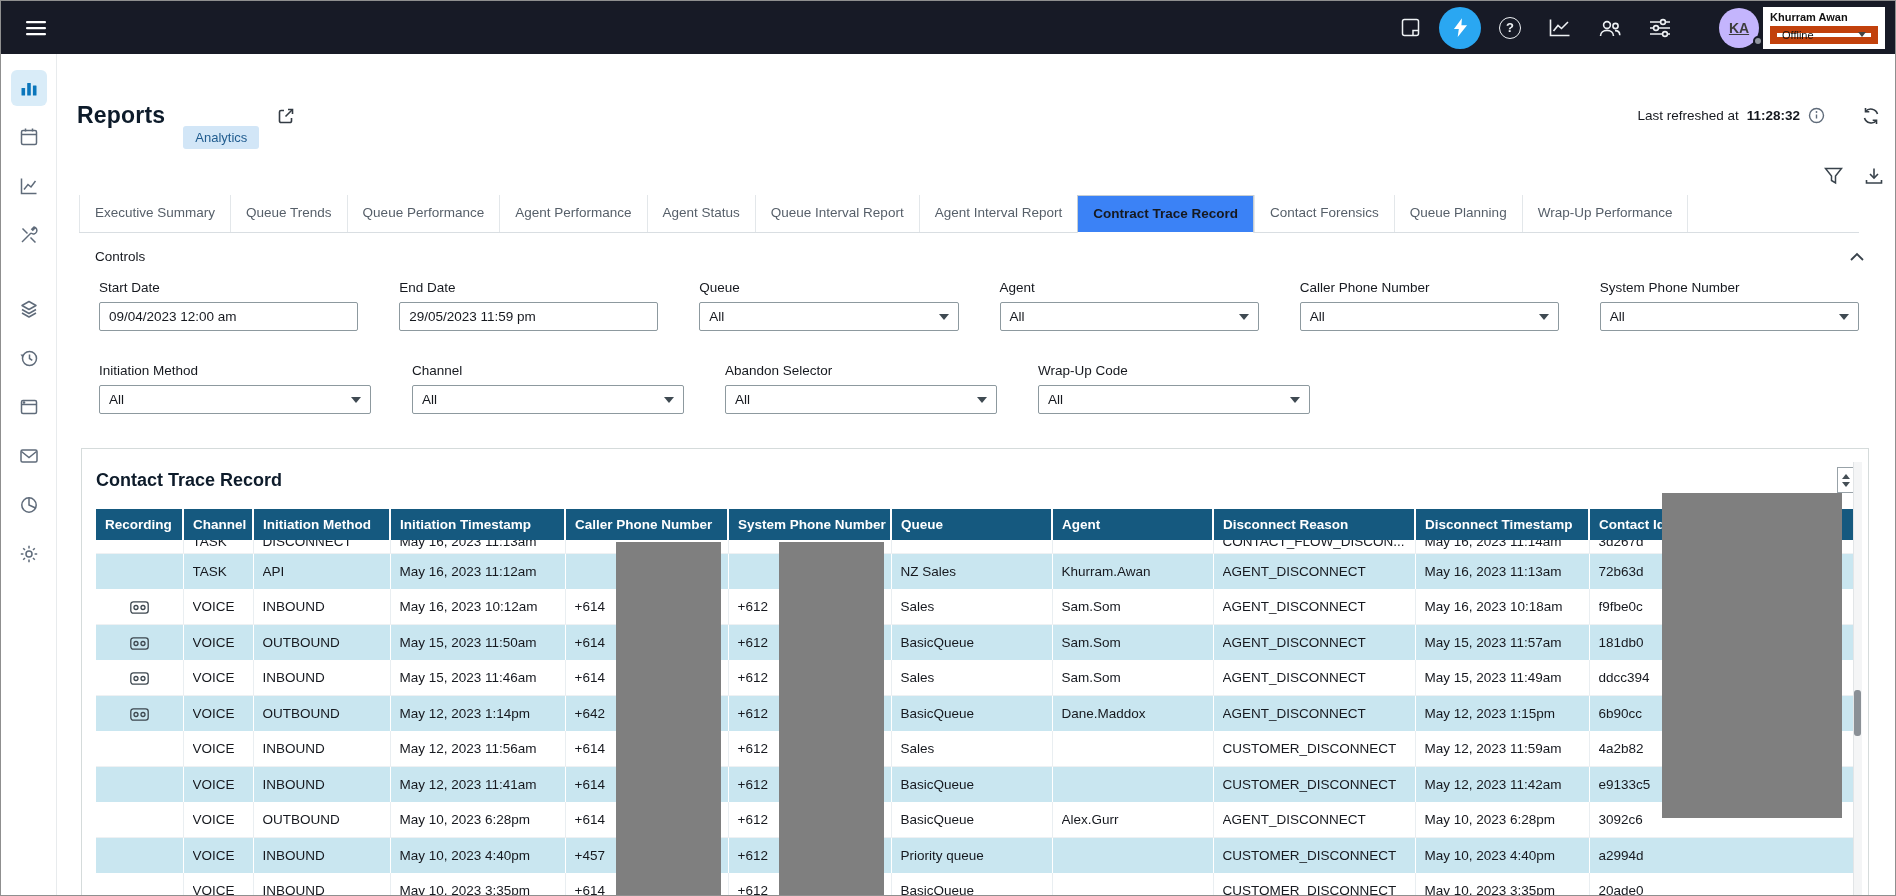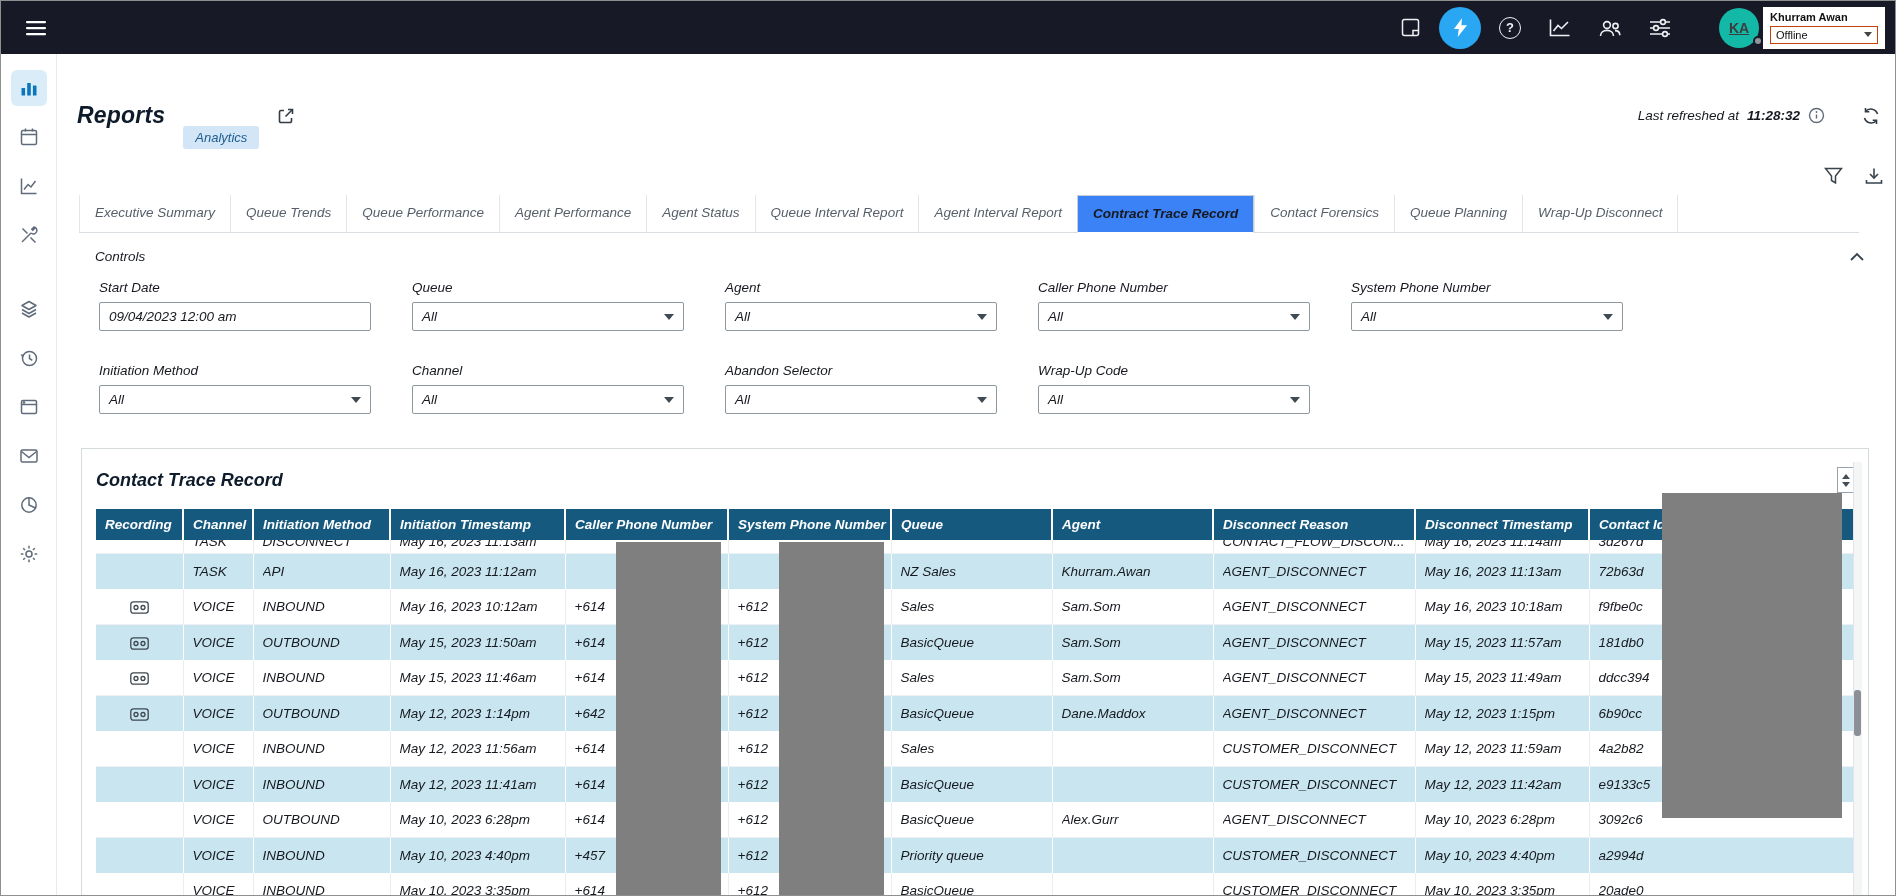--- a/index.html
+++ b/index.html
@@ -29,52 +29,52 @@
     margin: 0 4px; cursor: pointer;
   }
   .circle-help {
     width: 22px; height: 22px; border-radius: 50%; border: 1.6px solid #eef1f4;
     color: #eef1f4; font-size: 13px; font-weight: bold;
     display: flex; align-items: center; justify-content: center;
   }
   .user-wrap { display: flex; align-items: center; margin-left: 34px; position: relative; }
   .avatar {
     width: 40px; height: 40px; border-radius: 50%;
-    background: #14b8a6; color: #3c3c3c; font-weight: bold; font-size: 14px;
+    background: #c4b5fd; color: #3c3c3c; font-weight: bold; font-size: 14px;
     display: flex; align-items: center; justify-content: center; cursor: pointer;
     position: relative; z-index: 2; text-decoration: underline;
   }
   .status-dot {
     position: absolute; left: 34px; bottom: 3px; width: 10px; height: 10px;
     border-radius: 50%; background: #8f959e; border: 2px solid #171a26; z-index: 3;
   }
   .user-panel { background: #ffffff; margin-left: 4px; padding: 4px 7px 5px; width: 122px; }
   .user-name { font-size: 11px; font-weight: bold; color: #111; white-space: nowrap; }
   .status-select {
-    margin-top: 3px; height: 18px; border: 1px solid #c2410c; background: #fff;
+    margin-top: 3px; height: 18px; border: 7px solid #c2410c; background: #fff;
     font-size: 11px; color: #111; display: flex; align-items: center;
     justify-content: space-between; padding: 0 5px; cursor: pointer;
   }
   .mini-caret { width: 0; height: 0; border-left: 4px solid transparent; border-right: 4px solid transparent; border-top: 5px solid #444; }
 
   
   .main { display: flex; height: 841px; }
   .sidebar {
     width: 56px; border-right: 1px solid #e8ebed; background: #fff;
     padding-top: 16px; display: flex; flex-direction: column; align-items: center; gap: 13px;
     flex: none;
   }
   .sb-item {
     width: 36px; height: 36px; border-radius: 6px; color: #5f6b7a;
     display: flex; align-items: center; justify-content: center; cursor: pointer;
   }
   .sb-item.active { background: #d9ecf8; color: #0b76bb; }
   .sb-spacer { height: 12px; }
 
-  .content { flex: 1; padding: 0 36px 0 38px; position: relative; overflow: hidden; font-style: italic; }
+  .content { flex: 1; padding: 0 36px 0 38px; position: relative; overflow: hidden; }
 
   
   .page-header { margin-top: 28px; display: flex; align-items: center; margin-left: -18px; }
   .page-title { font-size: 23px; font-weight: bold; color: #0d1b2a; letter-spacing: .2px; }
   .badge {
     margin-left: 18px; background: var(--badge-bg, #d2e6f7); color: var(--badge-tx, #1f5b8e);
     font-size: 13px; padding: 4px 12px; border-radius: 3px; cursor: pointer; margin-top: 44px;
   }
   .ext-link { margin-left: 18px; display: flex; cursor: pointer; }
   .refresh-wrap { margin-left: auto; display: flex; align-items: center; gap: 8px; font-size: 13.5px; color: #16191f; }
@@ -341,38 +341,44 @@
         <div class="tab">Executive Summary</div>
         <div class="tab">Queue Trends</div>
         <div class="tab">Queue Performance</div>
         <div class="tab">Agent Performance</div>
         <div class="tab">Agent Status</div>
         <div class="tab">Queue Interval Report</div>
         <div class="tab">Agent Interval Report</div>
         <div class="tab active">Contract Trace Record</div>
         <div class="tab">Contact Forensics</div>
         <div class="tab">Queue Planning</div>
-        <div class="tab">Wrap-Up Disconnect</div>
+        <div class="tab">Wrap-Up Performance</div>
       </div>
 
     <div class="controls-row">
       <div class="controls-title">Controls</div>
       <div class="collapse-btn">
         <svg width="16" height="10" viewBox="0 0 16 10" fill="none" stroke="#39434c" stroke-width="1.8">
             <path d="M2 8 L8 2 l6 6"></path>
           </svg>
       </div>
     </div>
 
     <div id="filters">
         <div class="filter-row">
           <div class="filter">
             <div class="filter-label">Start Date</div>
             <div class="filter-box">
               <span>09/04/2023 12:00 am</span>
+            </div>
+          </div>
+          <div class="filter">
+            <div class="filter-label">End Date</div>
+            <div class="filter-box">
+              <span>29/05/2023 11:59 pm</span>
             </div>
           </div>
           <div class="filter">
             <div class="filter-label">Queue</div>
             <div class="filter-box">
               <span>All</span>
               <span class="select-caret"></span>
             </div>
           </div>
           <div class="filter">

